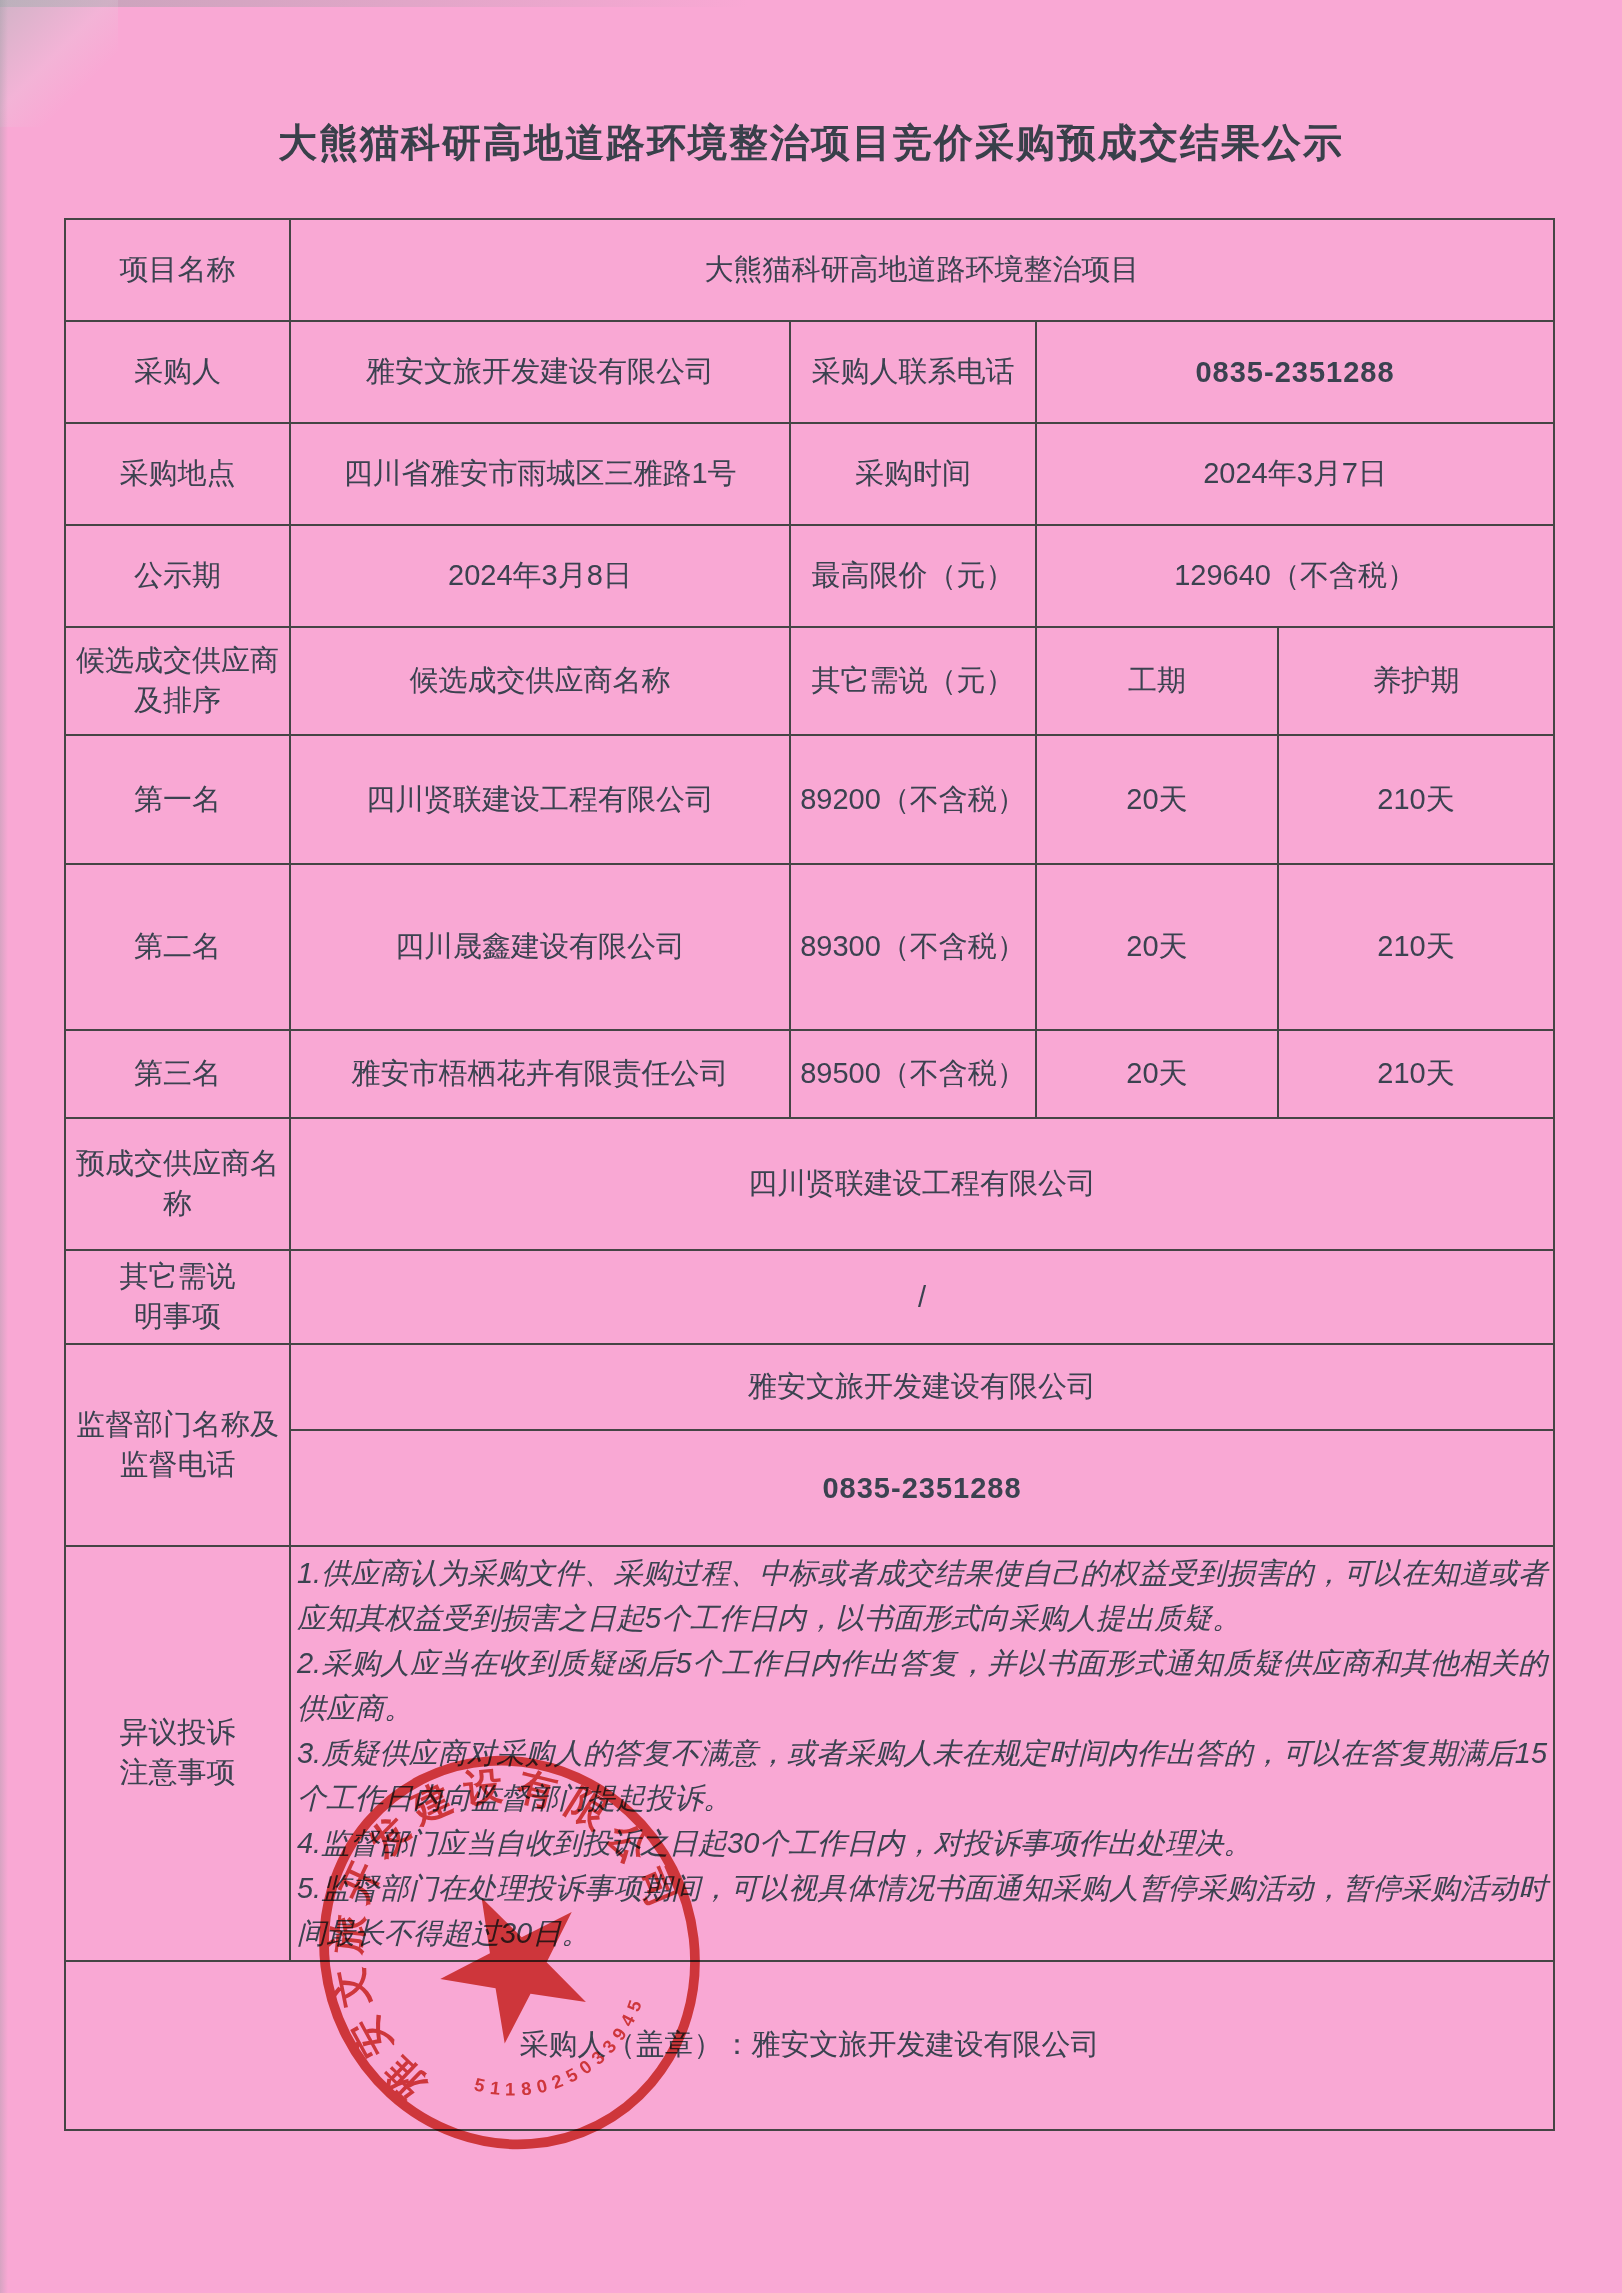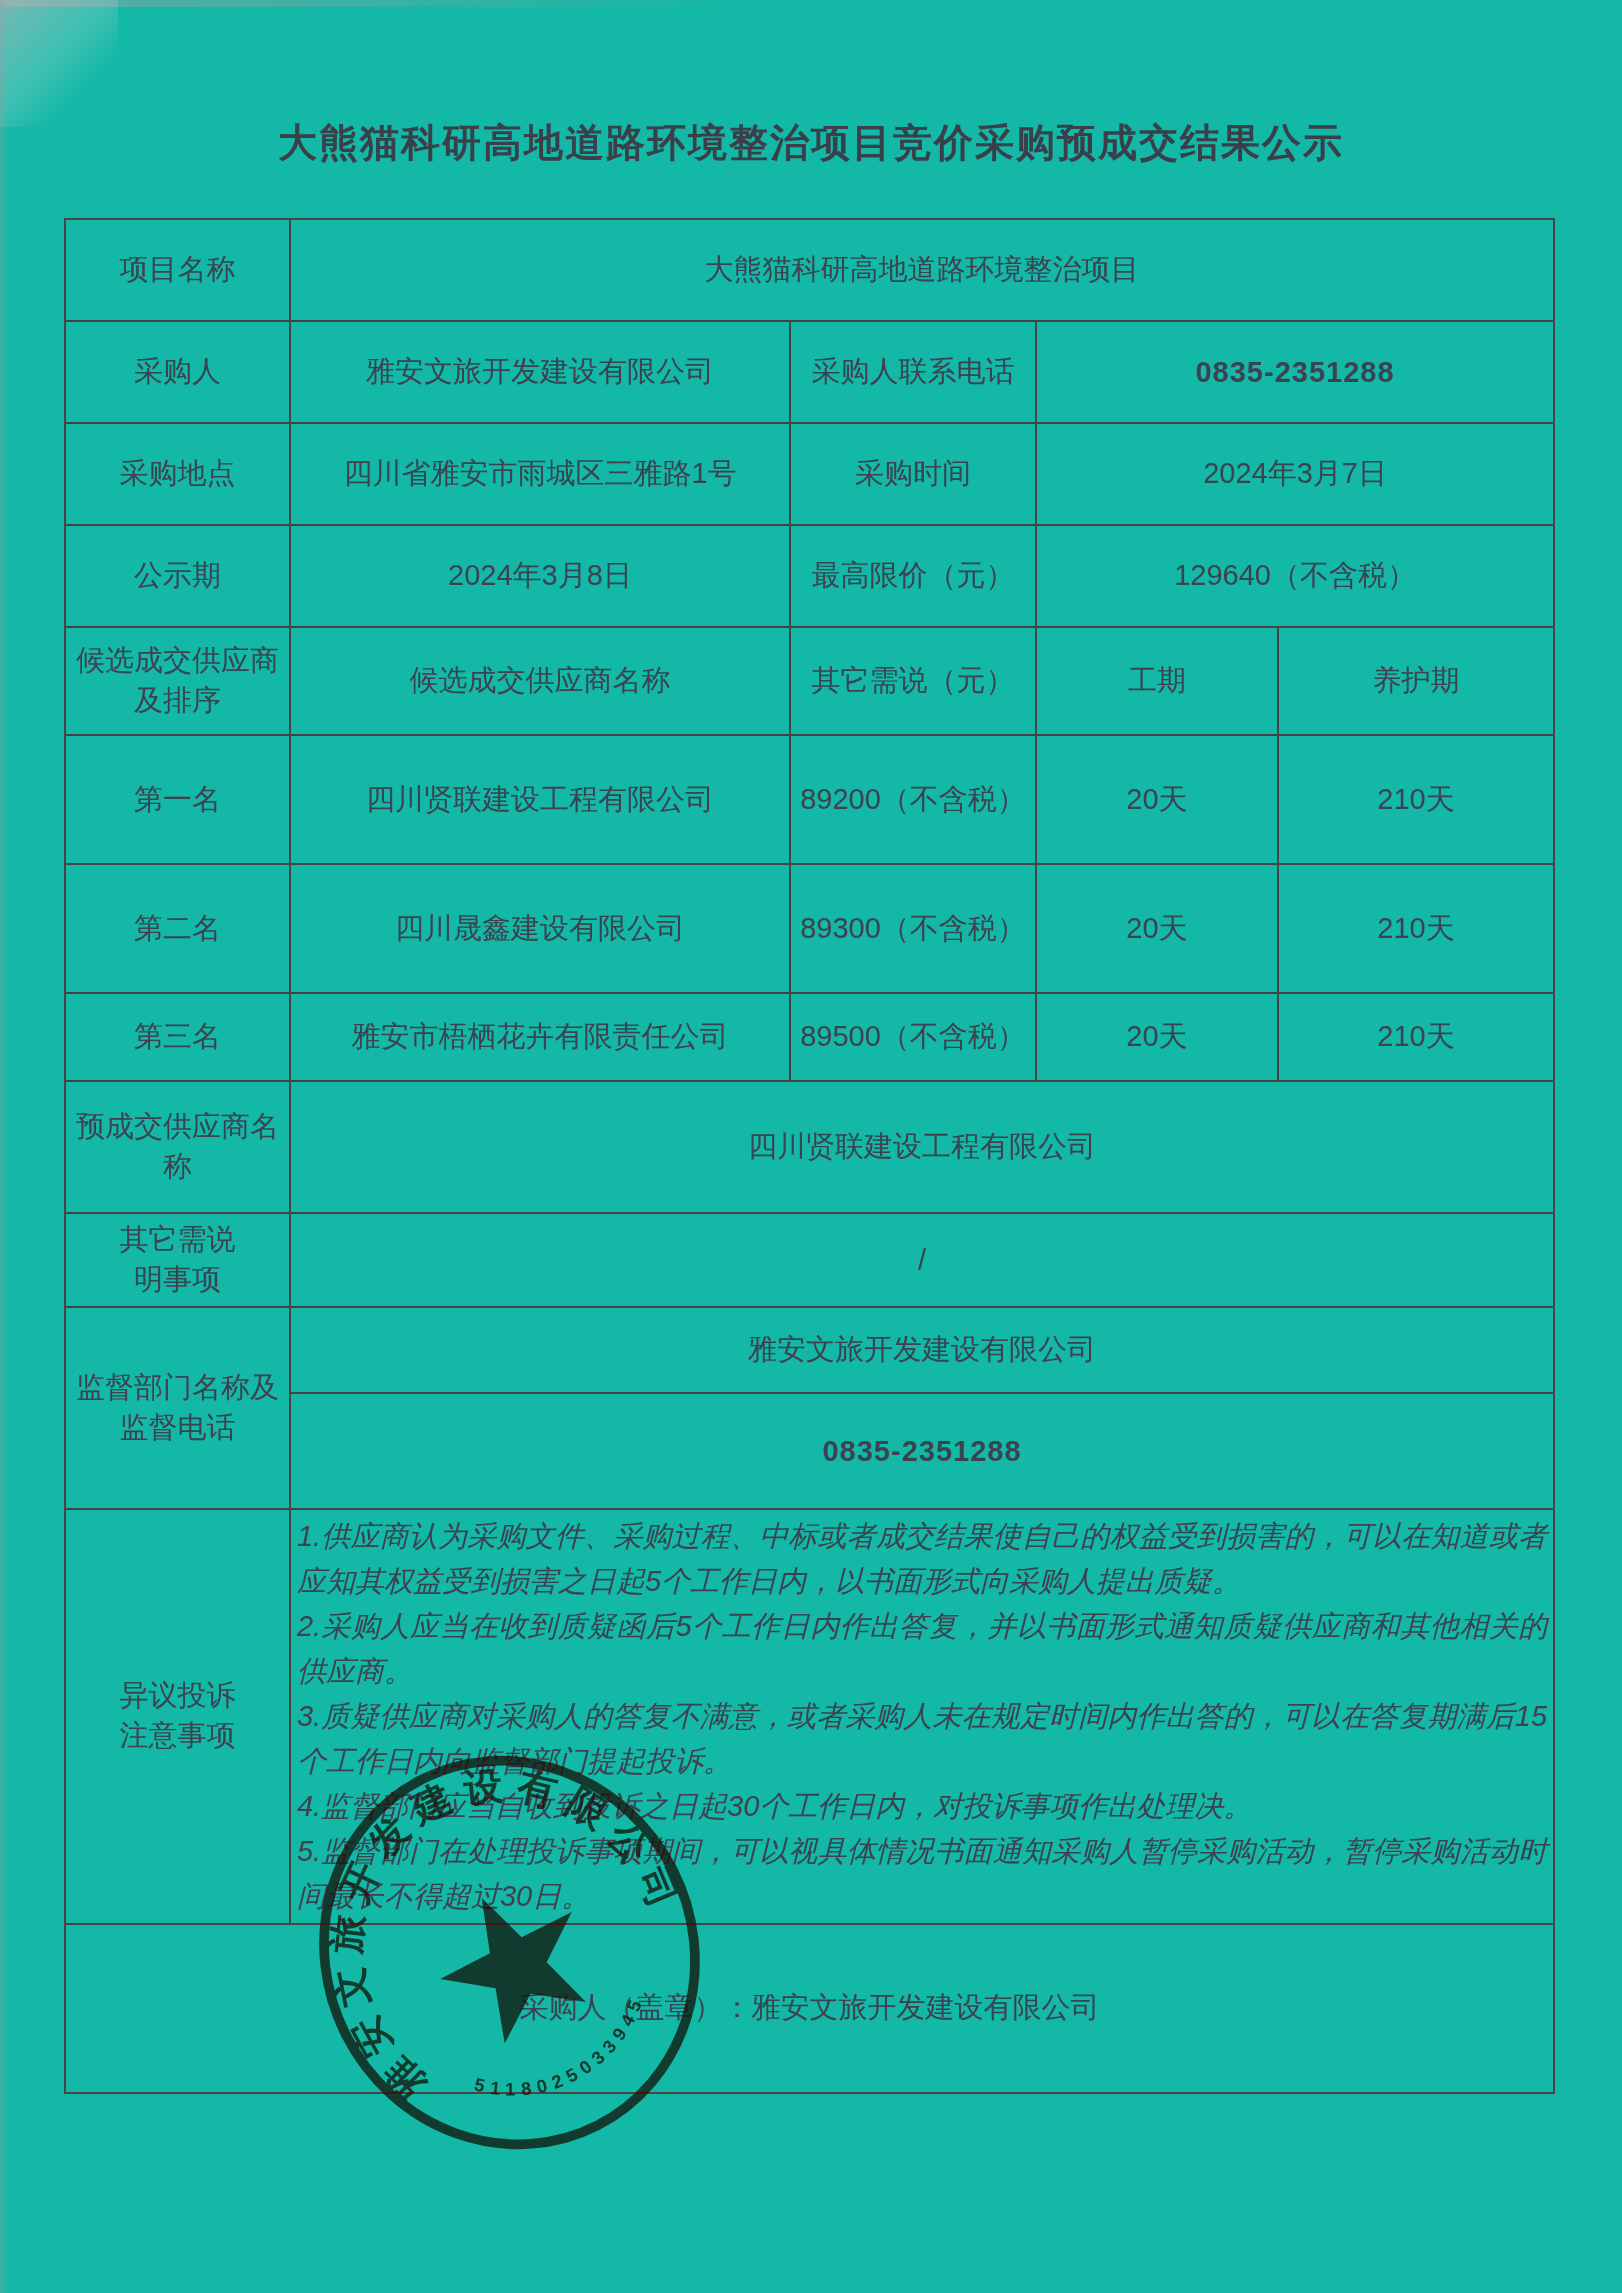--- a/index.html
+++ b/index.html
@@ -1,21 +1,21 @@
 <!DOCTYPE html>
 <html><head>
 <meta charset="utf-8">
 <style>
   html,body{margin:0;padding:0;}
   body{background:#e8eaec;}
   .page{
     position:relative;
     width:1622px;height:2294px;
     margin:0 auto;
-    background:#14b8a6;
+    background:#f9a8d4;
     overflow:hidden;
     font-family:"Liberation Serif","DejaVu Serif",serif;
     color:#3b4250;
   }
   
   .scan-top{position:absolute;left:0;top:0;width:882px;height:6.9px;
     background:linear-gradient(to right,#9aa0a4,rgba(180,185,190,0) 85%);opacity:.55;}
   .scan-corner{position:absolute;left:0;top:0;width:118px;height:127px;
     background:linear-gradient(135deg,#b6babd 0%,rgba(220,222,224,.35) 45%,rgba(255,255,255,0) 70%);opacity:.6;}
   .scan-left{position:absolute;left:0;top:0;width:7.8px;height:2294px;
@@ -112,21 +112,21 @@
         <td class="lbl">工期</td>
         <td class="lbl">养护期</td>
       </tr>
       <tr style="height:129px">
         <td class="lbl">第一名</td>
         <td class="val">四川贤联建设工程有限公司</td>
         <td class="val">89200（不含税）</td>
         <td class="val">20天</td>
         <td class="val">210天</td>
       </tr>
-      <tr style="height:129px">
+      <tr style="height:166px">
         <td class="lbl">第二名</td>
         <td class="val">四川晟鑫建设有限公司</td>
         <td class="val">89300（不含税）</td>
         <td class="val">20天</td>
         <td class="val">210天</td>
       </tr>
       <tr style="height:88px">
         <td class="lbl">第三名</td>
         <td class="val">雅安市梧栖花卉有限责任公司</td>
         <td class="val">89500（不含税）</td>

